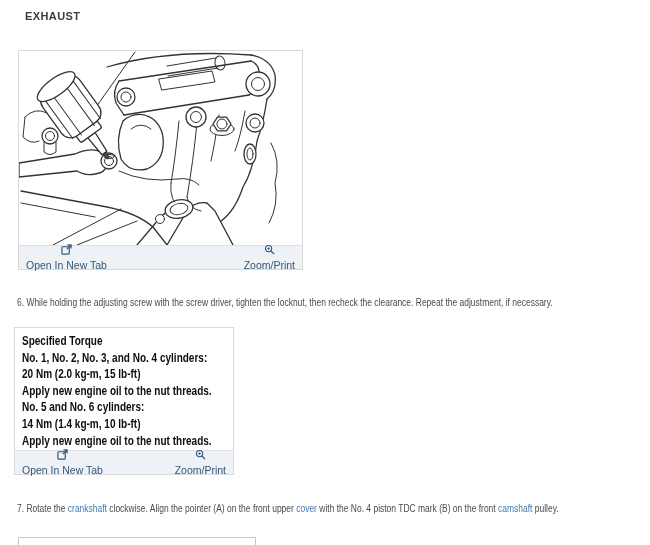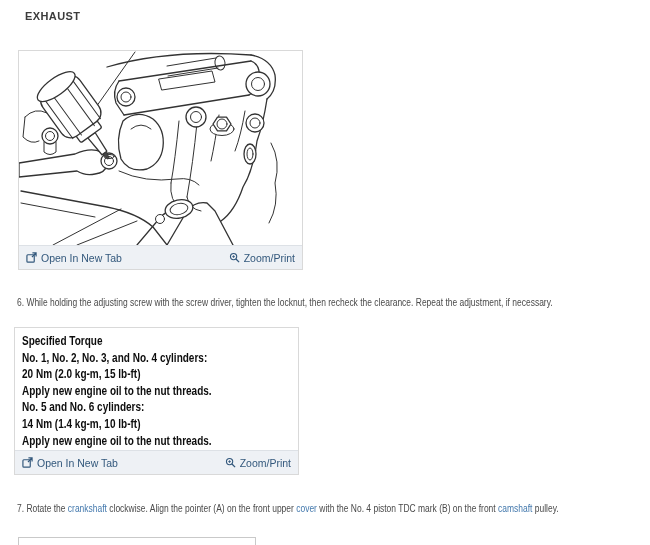--- a/index.html
+++ b/index.html
@@ -21,32 +21,32 @@
   }
   .fig-area { position:absolute; left:0; top:0; width:283px; height:194px; overflow:hidden; }
   .fig-footer {
     position:absolute; left:0; right:0; bottom:0; height:24px;
     background:#eef1f5; border-top:1px solid #dde1e6;
     display:flex; align-items:center; justify-content:space-between;
     padding:0 7px; box-sizing:border-box;
   }
   .flink {
     color:#33587c; font-size:10.5px; text-decoration:none;
-    display:flex; align-items:center; gap:4px; cursor:pointer; white-space:nowrap;
+    display:flex; align-items:center; gap:4px; cursor:pointer; white-space:nowrap;flex-direction:column;
   }
   .flink svg { display:block; }
 
   
   .step { position:absolute; left:17px; color:#4a4a4a; font-size:11px; line-height:14px; }
   .cond { display:inline-block; transform:scaleX(0.77); transform-origin:0 50%; white-space:nowrap; }
   .inline-link { color:#4479ad; cursor:pointer; text-decoration:none; }
 
   
   .torque-box {
-    position:absolute; left:14px; top:327px; width:285px; height:148px;
+    position:absolute; left:14px; top:327px; width:220px; height:148px;
     border:1px solid #d9d9d9; box-sizing:border-box; background:#fff;
   }
   .torque-content { position:absolute; left:7px; top:5px; right:0; }
   .tline {
     font-weight:700; font-size:13px; line-height:16.6px; color:#0d0d0d;
     transform:scaleX(0.77); transform-origin:0 50%; white-space:nowrap;
   }
 
   
   .partial-box {

